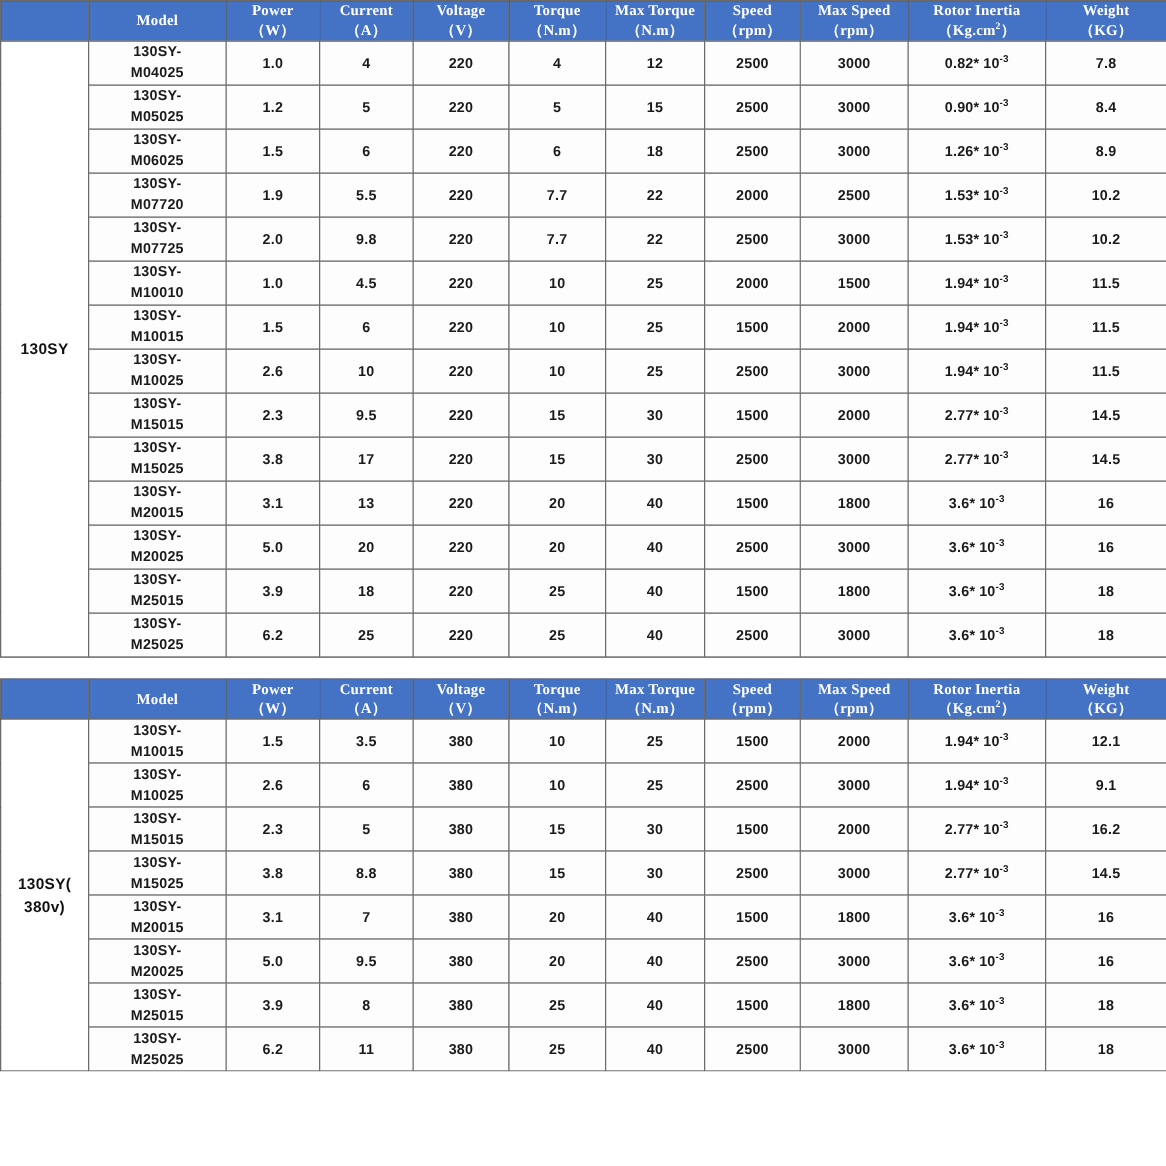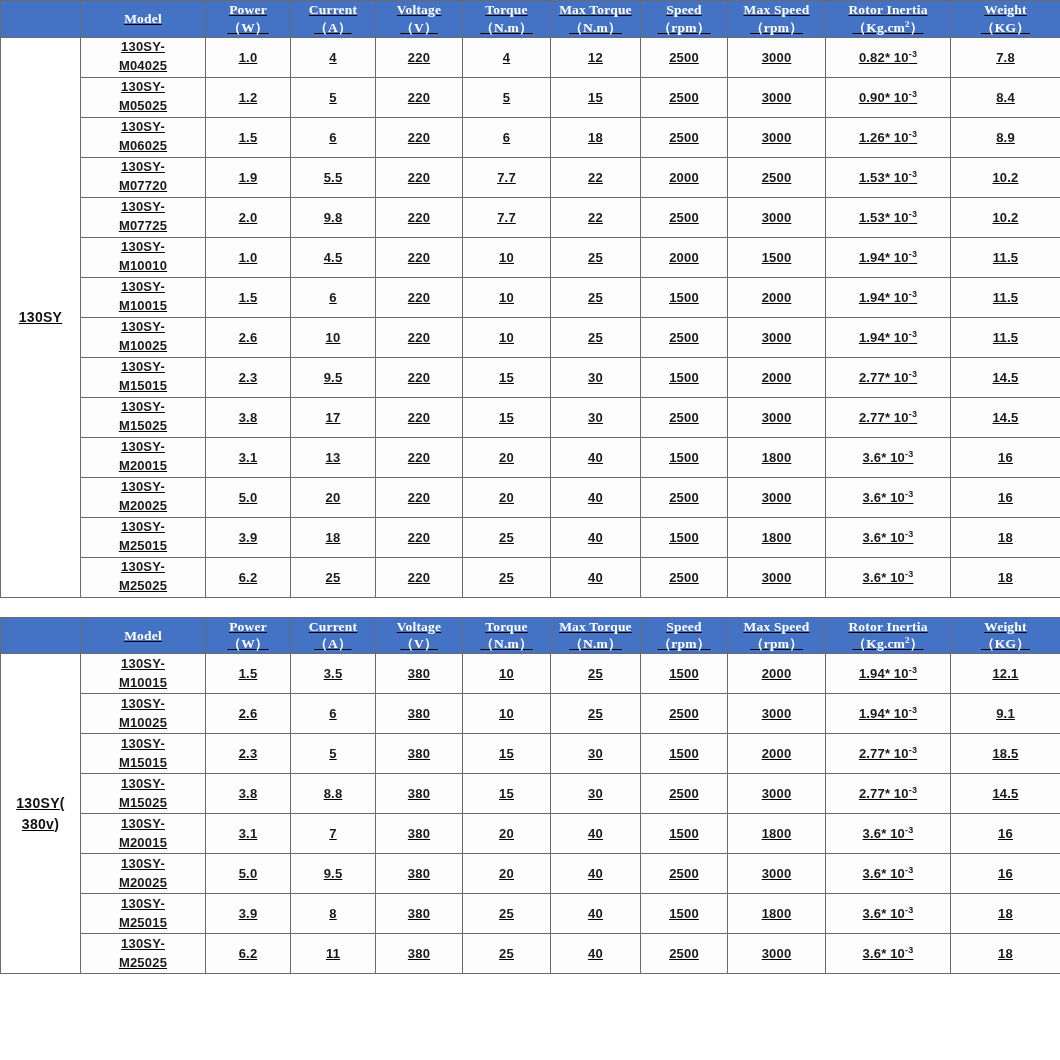--- a/index.html
+++ b/index.html
@@ -18,21 +18,20 @@
     height: 1060px;
     position: relative;
     background: #ffffff;
   }
 
   table.spec {
     border-collapse: collapse;
     table-layout: fixed;
     width: 1060px;
     background: #000000;
-    text-decoration: underline;
   }
 
   table.spec td, table.spec th {
     border: 1px solid #6b6b6b;
     padding: 0;
     margin: 0;
     text-align: center;
     vertical-align: middle;
   }
 
@@ -481,21 +480,21 @@
             <span class="m2">M15015</span>
           </td>
           <td>2.3</td>
           <td>5</td>
           <td>380</td>
           <td>15</td>
           <td>30</td>
           <td>1500</td>
           <td>2000</td>
           <td class="inertia">2.77<span class="star">*</span> 10<sup>-3</sup></td>
-          <td>18.5</td>
+          <td>16.2</td>
         </tr>
         <tr>
           <td class="model">
             <span class="m1">130SY-</span>
             <span class="m2">M15025</span>
           </td>
           <td>3.8</td>
           <td>8.8</td>
           <td>380</td>
           <td>15</td>

